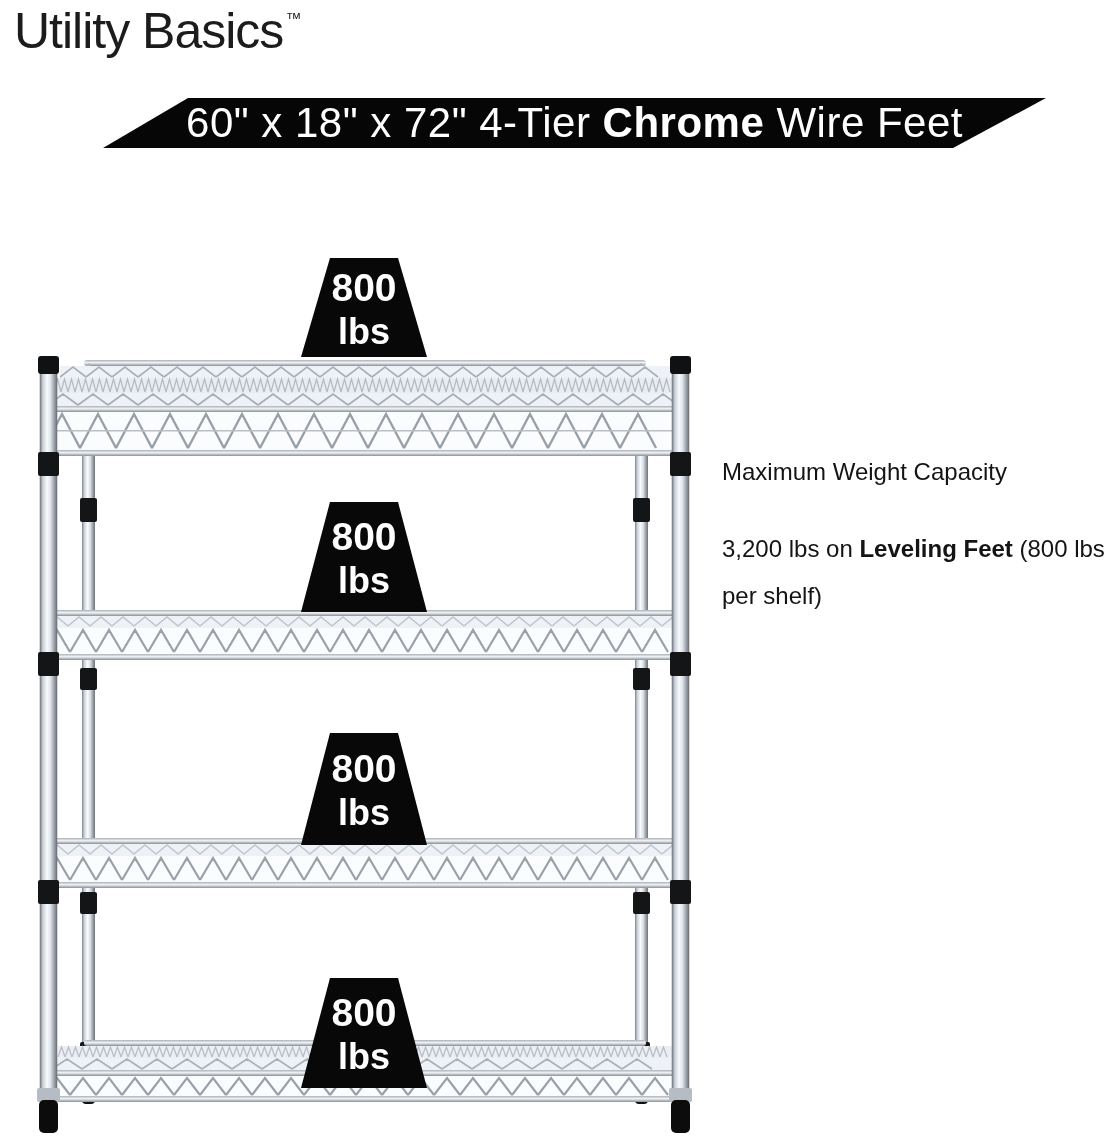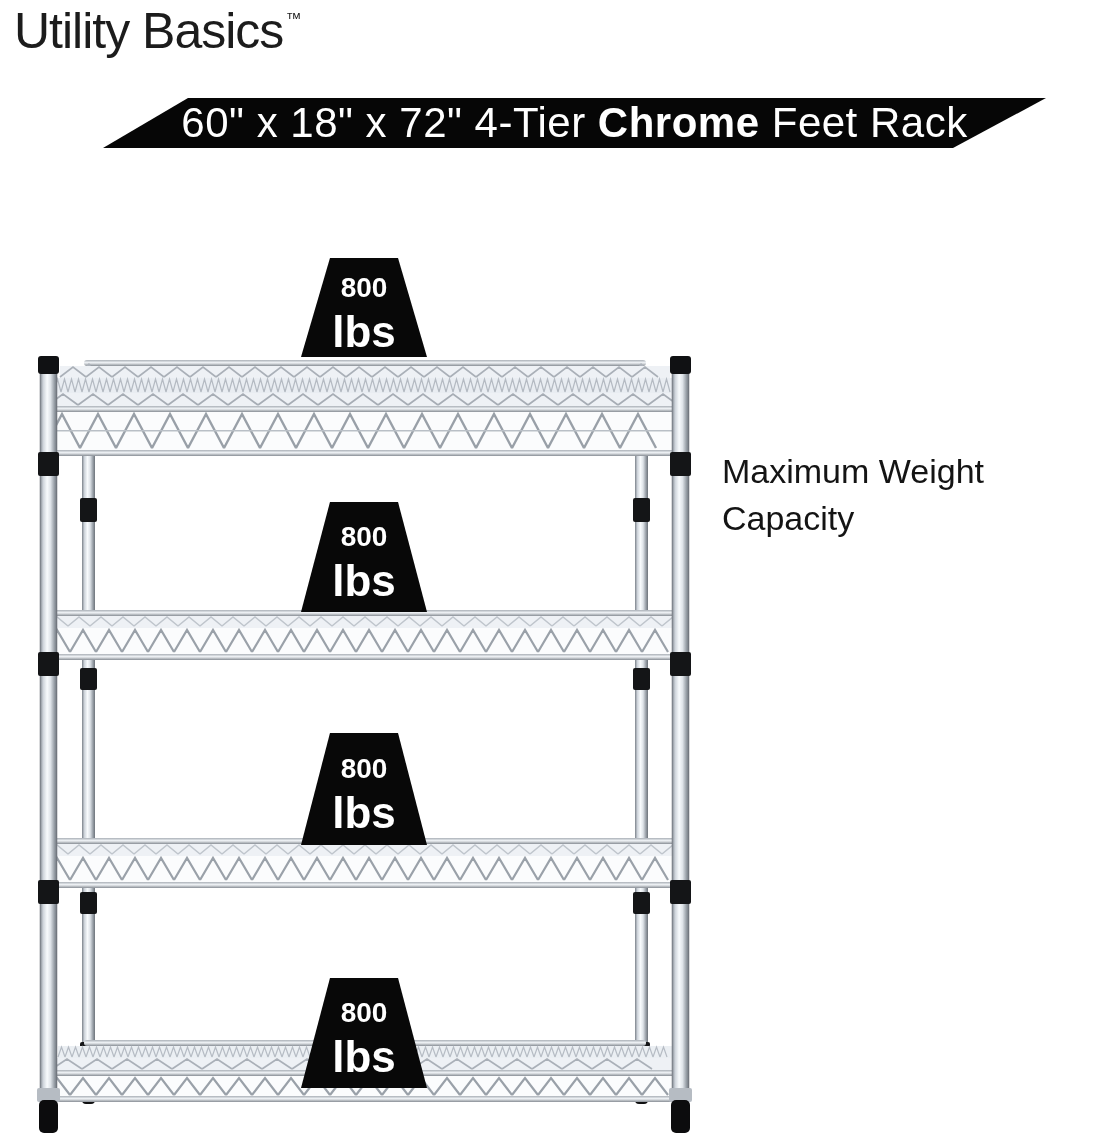--- a/index.html
+++ b/index.html
@@ -22,42 +22,42 @@
     color:#ffffff;font-size:42px;white-space:pre;letter-spacing:0.5px;
   }
   .banner b{font-weight:700;text-align:right;}
   
   .marker{
     position:absolute;left:301px;width:126px;background:#080808;
     clip-path:polygon(23% 0%, 77% 0%, 100% 100%, 0% 100%);
     display:flex;flex-direction:column;align-items:center;justify-content:center;
     color:#ffffff;font-weight:700;text-align:center;padding-top:2px;box-sizing:border-box;
   }
-  .marker .mval{font-size:28px;line-height:46px;}
-  .marker .munit{font-size:44px;line-height:42px;}
+  .marker .mval{font-size:39px;line-height:46px;}
+  .marker .munit{font-size:36px;line-height:42px;}
   
   .info{
     position:absolute;left:722px;top:448px;width:384px;
-    color:#141414;font-size:34px;line-height:47px;
+    color:#141414;font-size:24px;line-height:47px;
   }
   .info p{margin:0 0 30px 0;}
   .info b{font-weight:700;}
   .rack-svg{position:absolute;left:30px;top:352px;}
 </style>
 </head>
 <body>
 
 <div class="canvas">
 
   <div class="logo">
     <span>Utility Basics</span><span class="tm">™</span>
   </div>
 
   <div class="banner">
-    <span>60" x 18" x 72" 4-Tier </span><b>Chrome</b><span> Feet Rack</span>
+    <span>60" x 18" x 72" 4-Tier </span><b>Chrome</b><span> Wire Feet</span>
   </div>
 
   <svg class="rack-svg" width="670" height="786" viewBox="0 0 670 786">
     <defs>
       <linearGradient id="postG" x1="0" y1="0" x2="1" y2="0">
         <stop offset="0" stop-color="#7b828a"></stop>
         <stop offset="0.18" stop-color="#cdd3da"></stop>
         <stop offset="0.42" stop-color="#f8fbfd"></stop>
         <stop offset="0.62" stop-color="#dfe4e9"></stop>
         <stop offset="0.85" stop-color="#969da5"></stop>
@@ -168,15 +168,16 @@
     <span class="mval">800</span>
     <span class="munit">lbs</span>
   </div>
   <div class="marker" style="top:978px;height:110px;">
     <span class="mval">800</span>
     <span class="munit">lbs</span>
   </div>
 
   <div class="info">
     <p>Maximum Weight Capacity</p>
+    <p><span>3,200 lbs on </span><b>Leveling Feet</b><span> (800 lbs per shelf)</span></p>
   </div>
 
 </div>
 
 </body></html>

